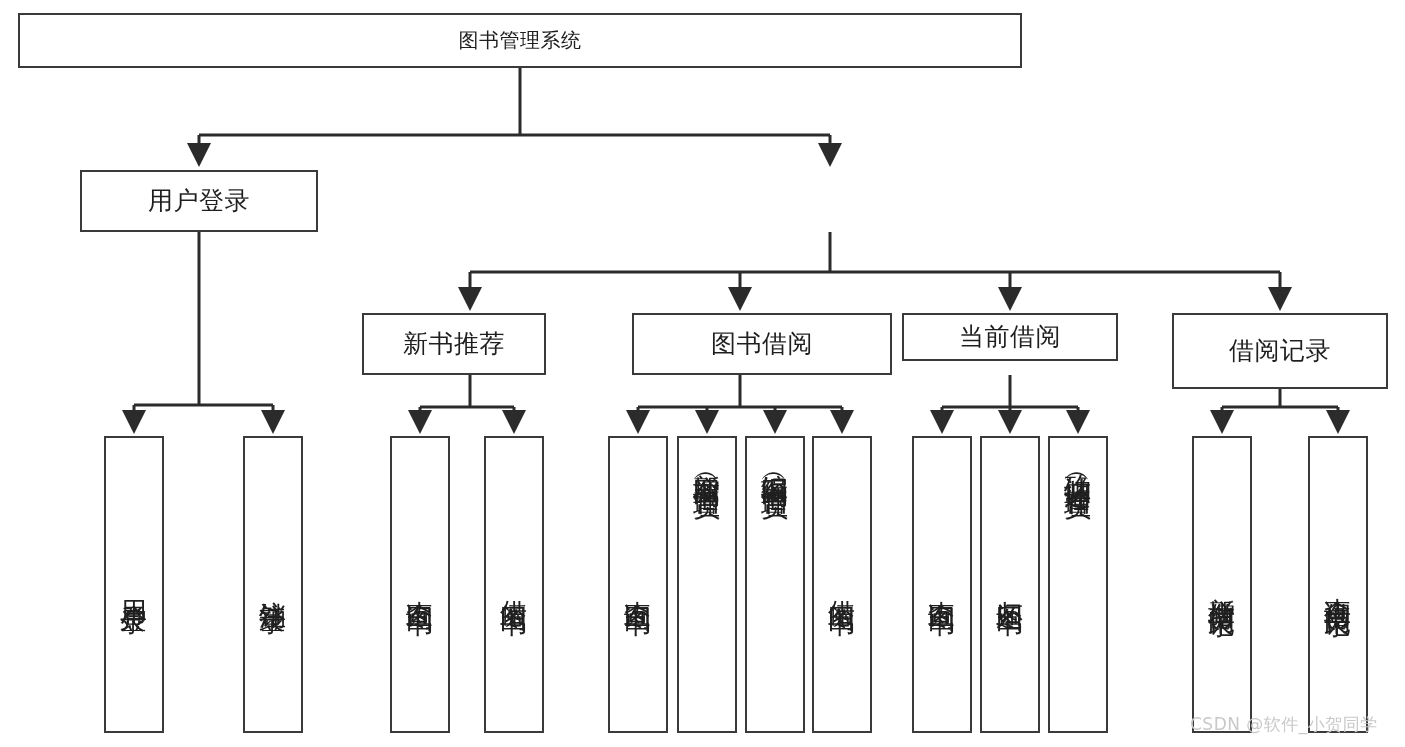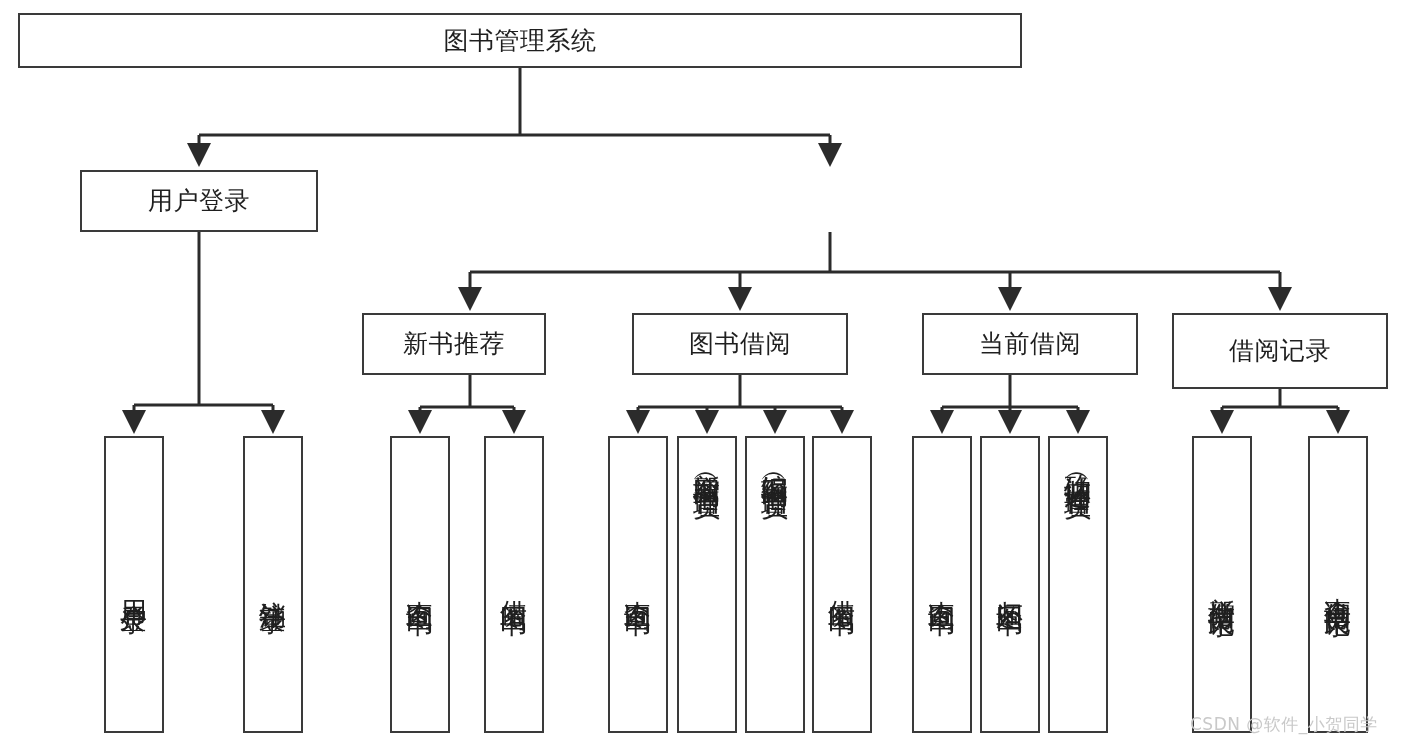--- a/index.html
+++ b/index.html
@@ -43,21 +43,21 @@
     letter-spacing: 0.5px;
     color: #1f1f1f;
     white-space: nowrap;
   }
   
   .node.horiz .label {
     writing-mode: horizontal-tb;
     font-size: 25px;
   }
   .node.root .label {
-    font-size: 25px;
+    font-size: 20px;
   }
   
   .node.vert {
     align-items: flex-start;
     justify-content: center;
     padding-top: 14px;
   }
   .node.vert .label {
     writing-mode: vertical-rl;
     text-orientation: upright;
@@ -138,24 +138,24 @@
     <span class="label">图书管理系统</span>
   </div>
 
   <div class="node horiz" style="left:80px; top:170px; width:238px; height:62px;">
     <span class="label">用户登录</span>
   </div>
 
   <div class="node horiz" style="left:362px; top:313px; width:184px; height:62px;">
     <span class="label">新书推荐</span>
   </div>
-  <div class="node horiz" style="left:632px; top:313px; width:216px; height:62px;">
+  <div class="node horiz" style="left:632px; top:313px; width:260px; height:62px;">
     <span class="label">图书借阅</span>
   </div>
-  <div class="node horiz" style="left:902px; top:313px; width:216px; height:62px;margin-left:20px;">
+  <div class="node horiz" style="left:902px; top:313px; width:216px; height:48px;">
     <span class="label">当前借阅</span>
   </div>
   <div class="node horiz" style="left:1172px; top:313px; width:216px; height:76px;">
     <span class="label">借阅记录</span>
   </div>
 
   <div class="node vert mid" style="left:104px; top:436px; width:60px; height:297px;">
     <span class="label">用户登录</span>
   </div>
   <div class="node vert mid" style="left:243px; top:436px; width:60px; height:297px;">

